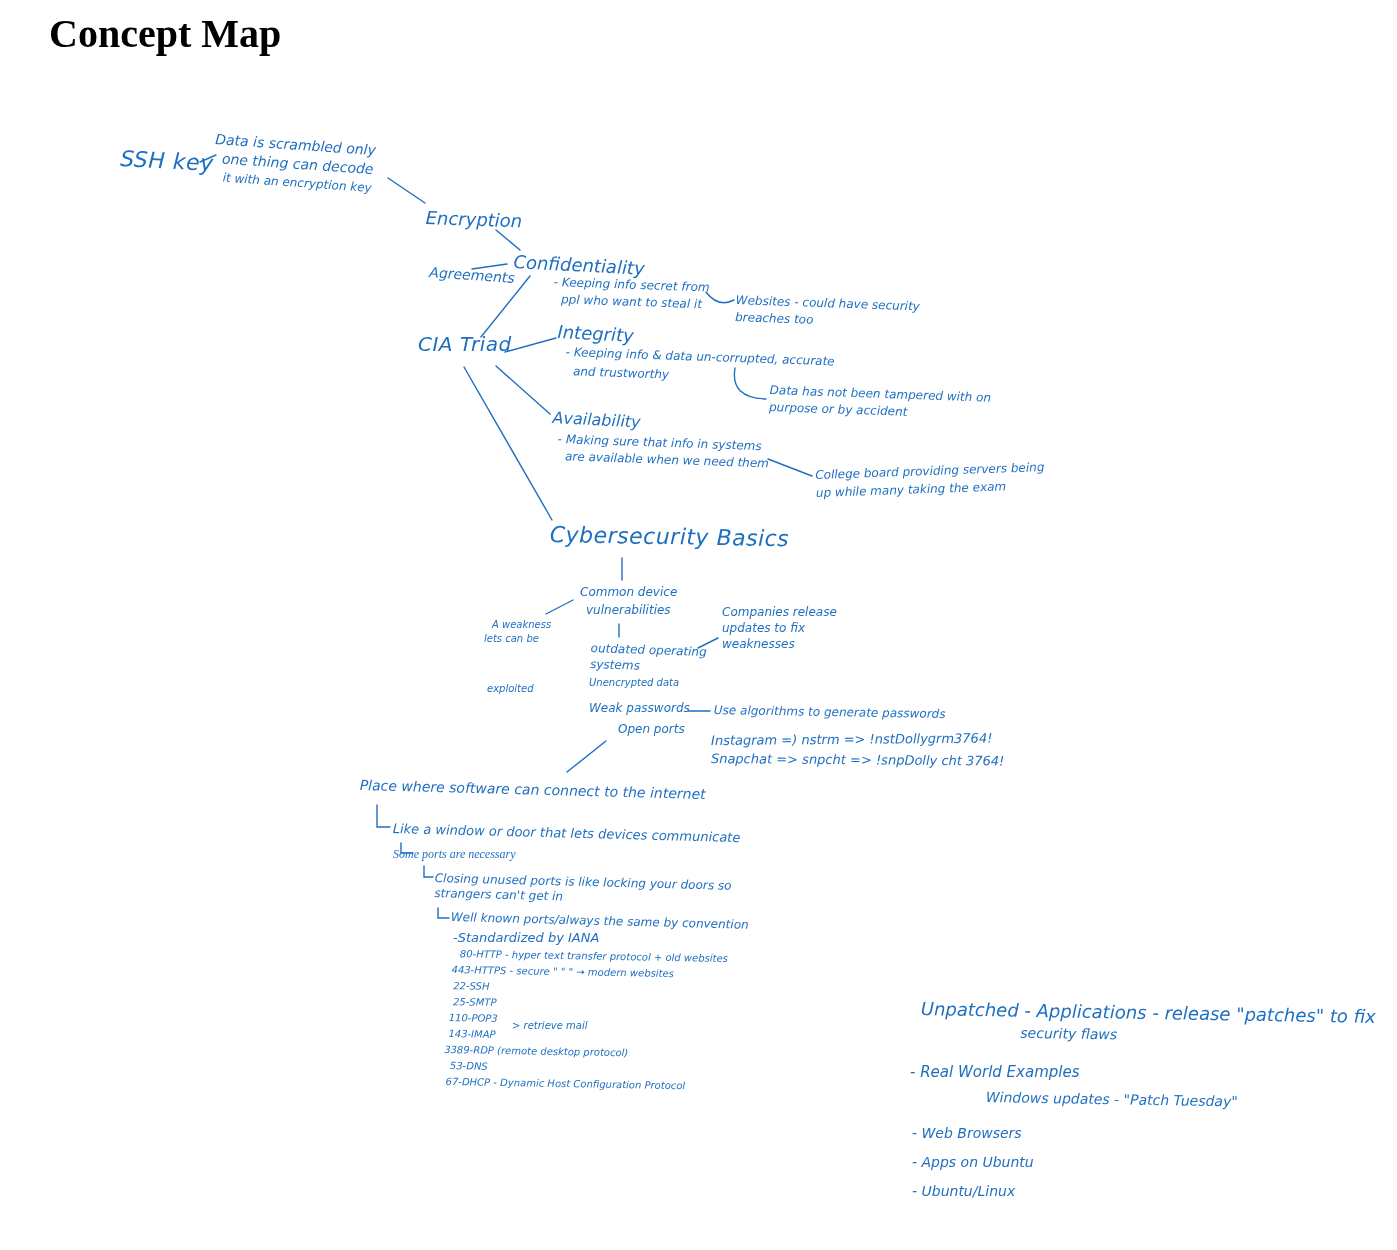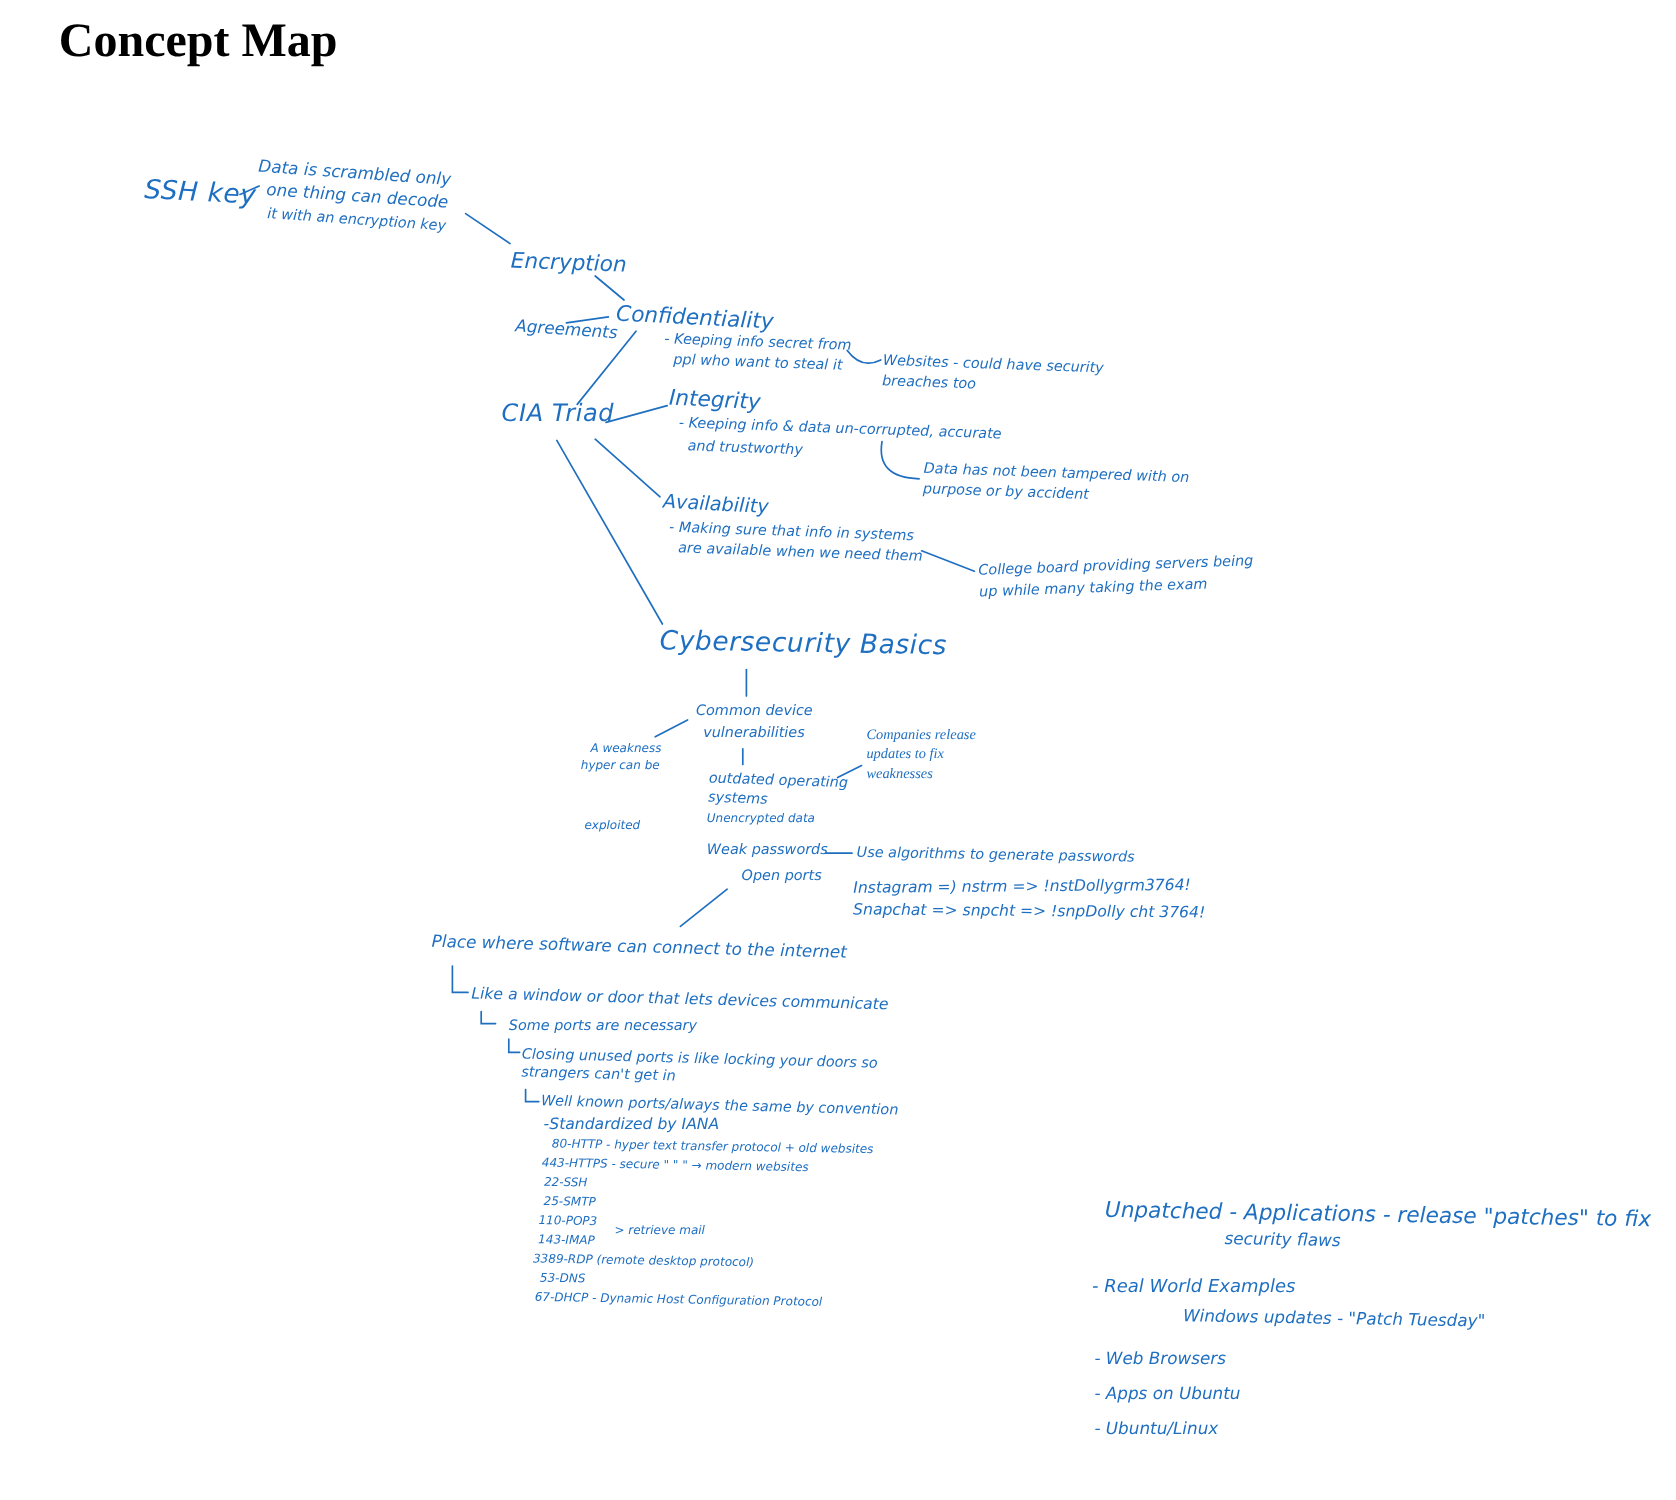--- a/index.html
+++ b/index.html
@@ -103,45 +103,45 @@
 
 <div class="ink xl" style="left:550px;top:522px;transform:rotate(1deg);">Cybersecurity Basics</div>
 
 <div class="ink sm" style="left:580px;top:583px;line-height:18px;">
   <span class="ln">Common device</span>
   <span class="ln" style="padding-left:6px;">vulnerabilities</span>
 </div>
 
 <div class="ink xs" style="left:484px;top:618px;line-height:14px;">
   <span class="ln" style="padding-left:8px;">A weakness</span>
-  <span class="ln">hyper can be</span>
+  <span class="ln">lets can be</span>
   <span class="ln" style="padding-left:3px;margin-top:36px;">exploited</span>
 </div>
 
 <div class="ink sm" style="left:591px;top:640px;transform:rotate(2deg);line-height:16px;">
   <span class="ln">outdated operating</span>
   <span class="ln">systems</span>
 </div>
 
-<div class="ink sm" style="left:722px;top:604px;line-height:16px;font-family:Liberation Serif, serif;">
+<div class="ink sm" style="left:722px;top:604px;line-height:16px;">
   <span class="ln">Companies release</span>
   <span class="ln">updates to fix</span>
   <span class="ln">weaknesses</span>
 </div>
 
 <div class="ink xs" style="left:589px;top:677px;">Unencrypted data</div>
 <div class="ink sm" style="left:589px;top:702px;">Weak passwords</div>
 <div class="ink sm" style="left:714px;top:704px;transform:rotate(1deg);">Use algorithms to generate passwords</div>
 <div class="ink sm" style="left:711px;top:734px;font-size:13px;transform:rotate(-0.5deg);">Instagram =) nstrm =&gt; !nstDollygrm3764!</div>
 <div class="ink sm" style="left:711px;top:752px;font-size:13px;transform:rotate(0.5deg);">Snapchat =&gt; snpcht =&gt; !snpDolly cht 3764!</div>
 <div class="ink sm" style="left:618px;top:723px;">Open ports</div>
 
 <div class="ink md" style="left:360px;top:777px;transform:rotate(1.5deg);">Place where software can connect to the internet</div>
 <div class="ink sm" style="left:393px;top:822px;font-size:13px;transform:rotate(1.5deg);">Like a window or door that lets devices communicate</div>
-<div class="ink sm" style="left:424px;top:848px;">Some ports are necessary</div>
+<div class="ink sm" style="left:393px;top:848px;font-family:Liberation Serif, serif;">Some ports are necessary</div>
 <div class="ink sm" style="left:435px;top:871px;transform:rotate(1.5deg);line-height:15px;">
   <span class="ln">Closing unused ports is like locking your doors so</span>
   <span class="ln">strangers can't get in</span>
 </div>
 <div class="ink sm" style="left:451px;top:911px;transform:rotate(1.5deg);">Well known ports/always the same by convention</div>
 <div class="ink sm" style="left:453px;top:931px;font-size:13px;">-Standardized by IANA</div>
 
 <div class="ink xs" style="left:446px;top:946px;line-height:16px;transform:rotate(1deg);">
   <span class="ln" style="padding-left:14px;">80-HTTP - hyper text transfer protocol + old websites</span>
   <span class="ln" style="padding-left:6px;">443-HTTPS - secure  "   "   "  → modern websites</span>

